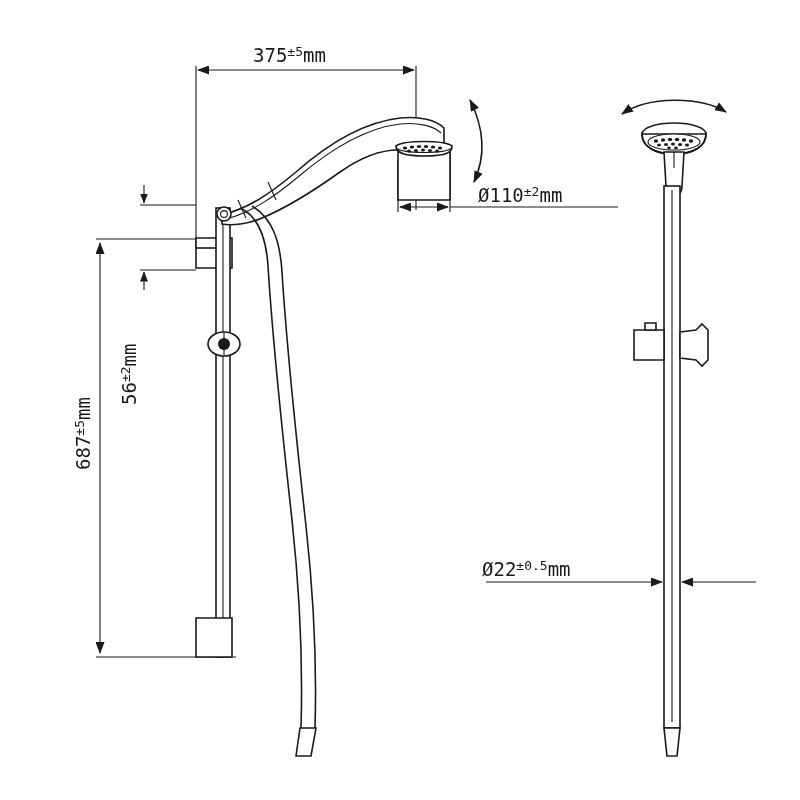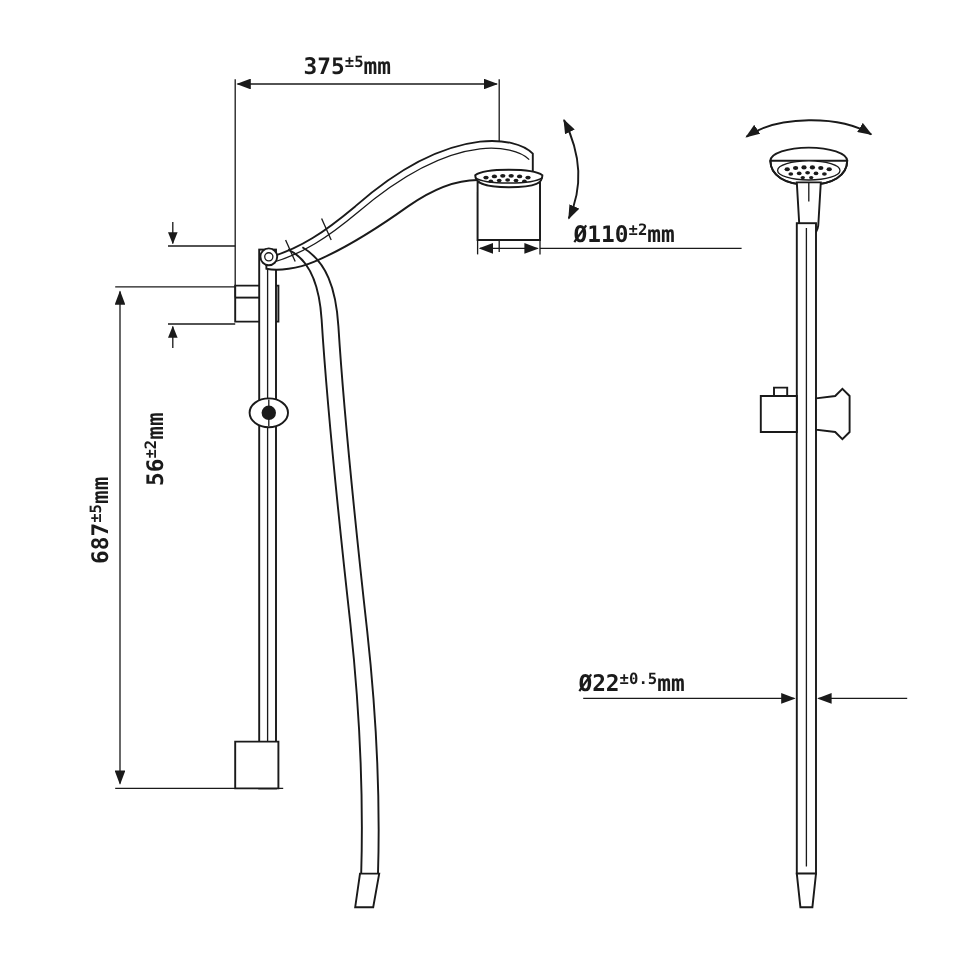--- a/index.html
+++ b/index.html
@@ -1,18 +1,18 @@
 <!DOCTYPE html>
 <html><head>
 <meta charset="utf-8">
 <style>
   html,body{margin:0;padding:0;background:#fff;}
   body{width:800px;height:800px;overflow:hidden;
        font-family:"DejaVu Sans Mono","Liberation Mono",monospace;}
-  #sheet{position:relative;width:745px;height:800px;background:#ffffff;font-weight:bold;}
+  #sheet{position:relative;width:745px;height:800px;background:#ffffff;}
   svg{display:block;}
   .ln{fill:none;stroke:#1a1a1a;}
   .thin{stroke-width:1.1;}
   .med{stroke-width:1.6;}
   .dim{fill:none;stroke:#1a1a1a;stroke-width:1.1;}
   .solidfill{fill:#1a1a1a;stroke:none;}
   .white{fill:#ffffff;}
   .dimtext{font-family:"DejaVu Sans Mono","Liberation Mono",monospace;
            font-size:19px;fill:#1a1a1a;letter-spacing:0px;}
   .sup{font-size:13px;}

